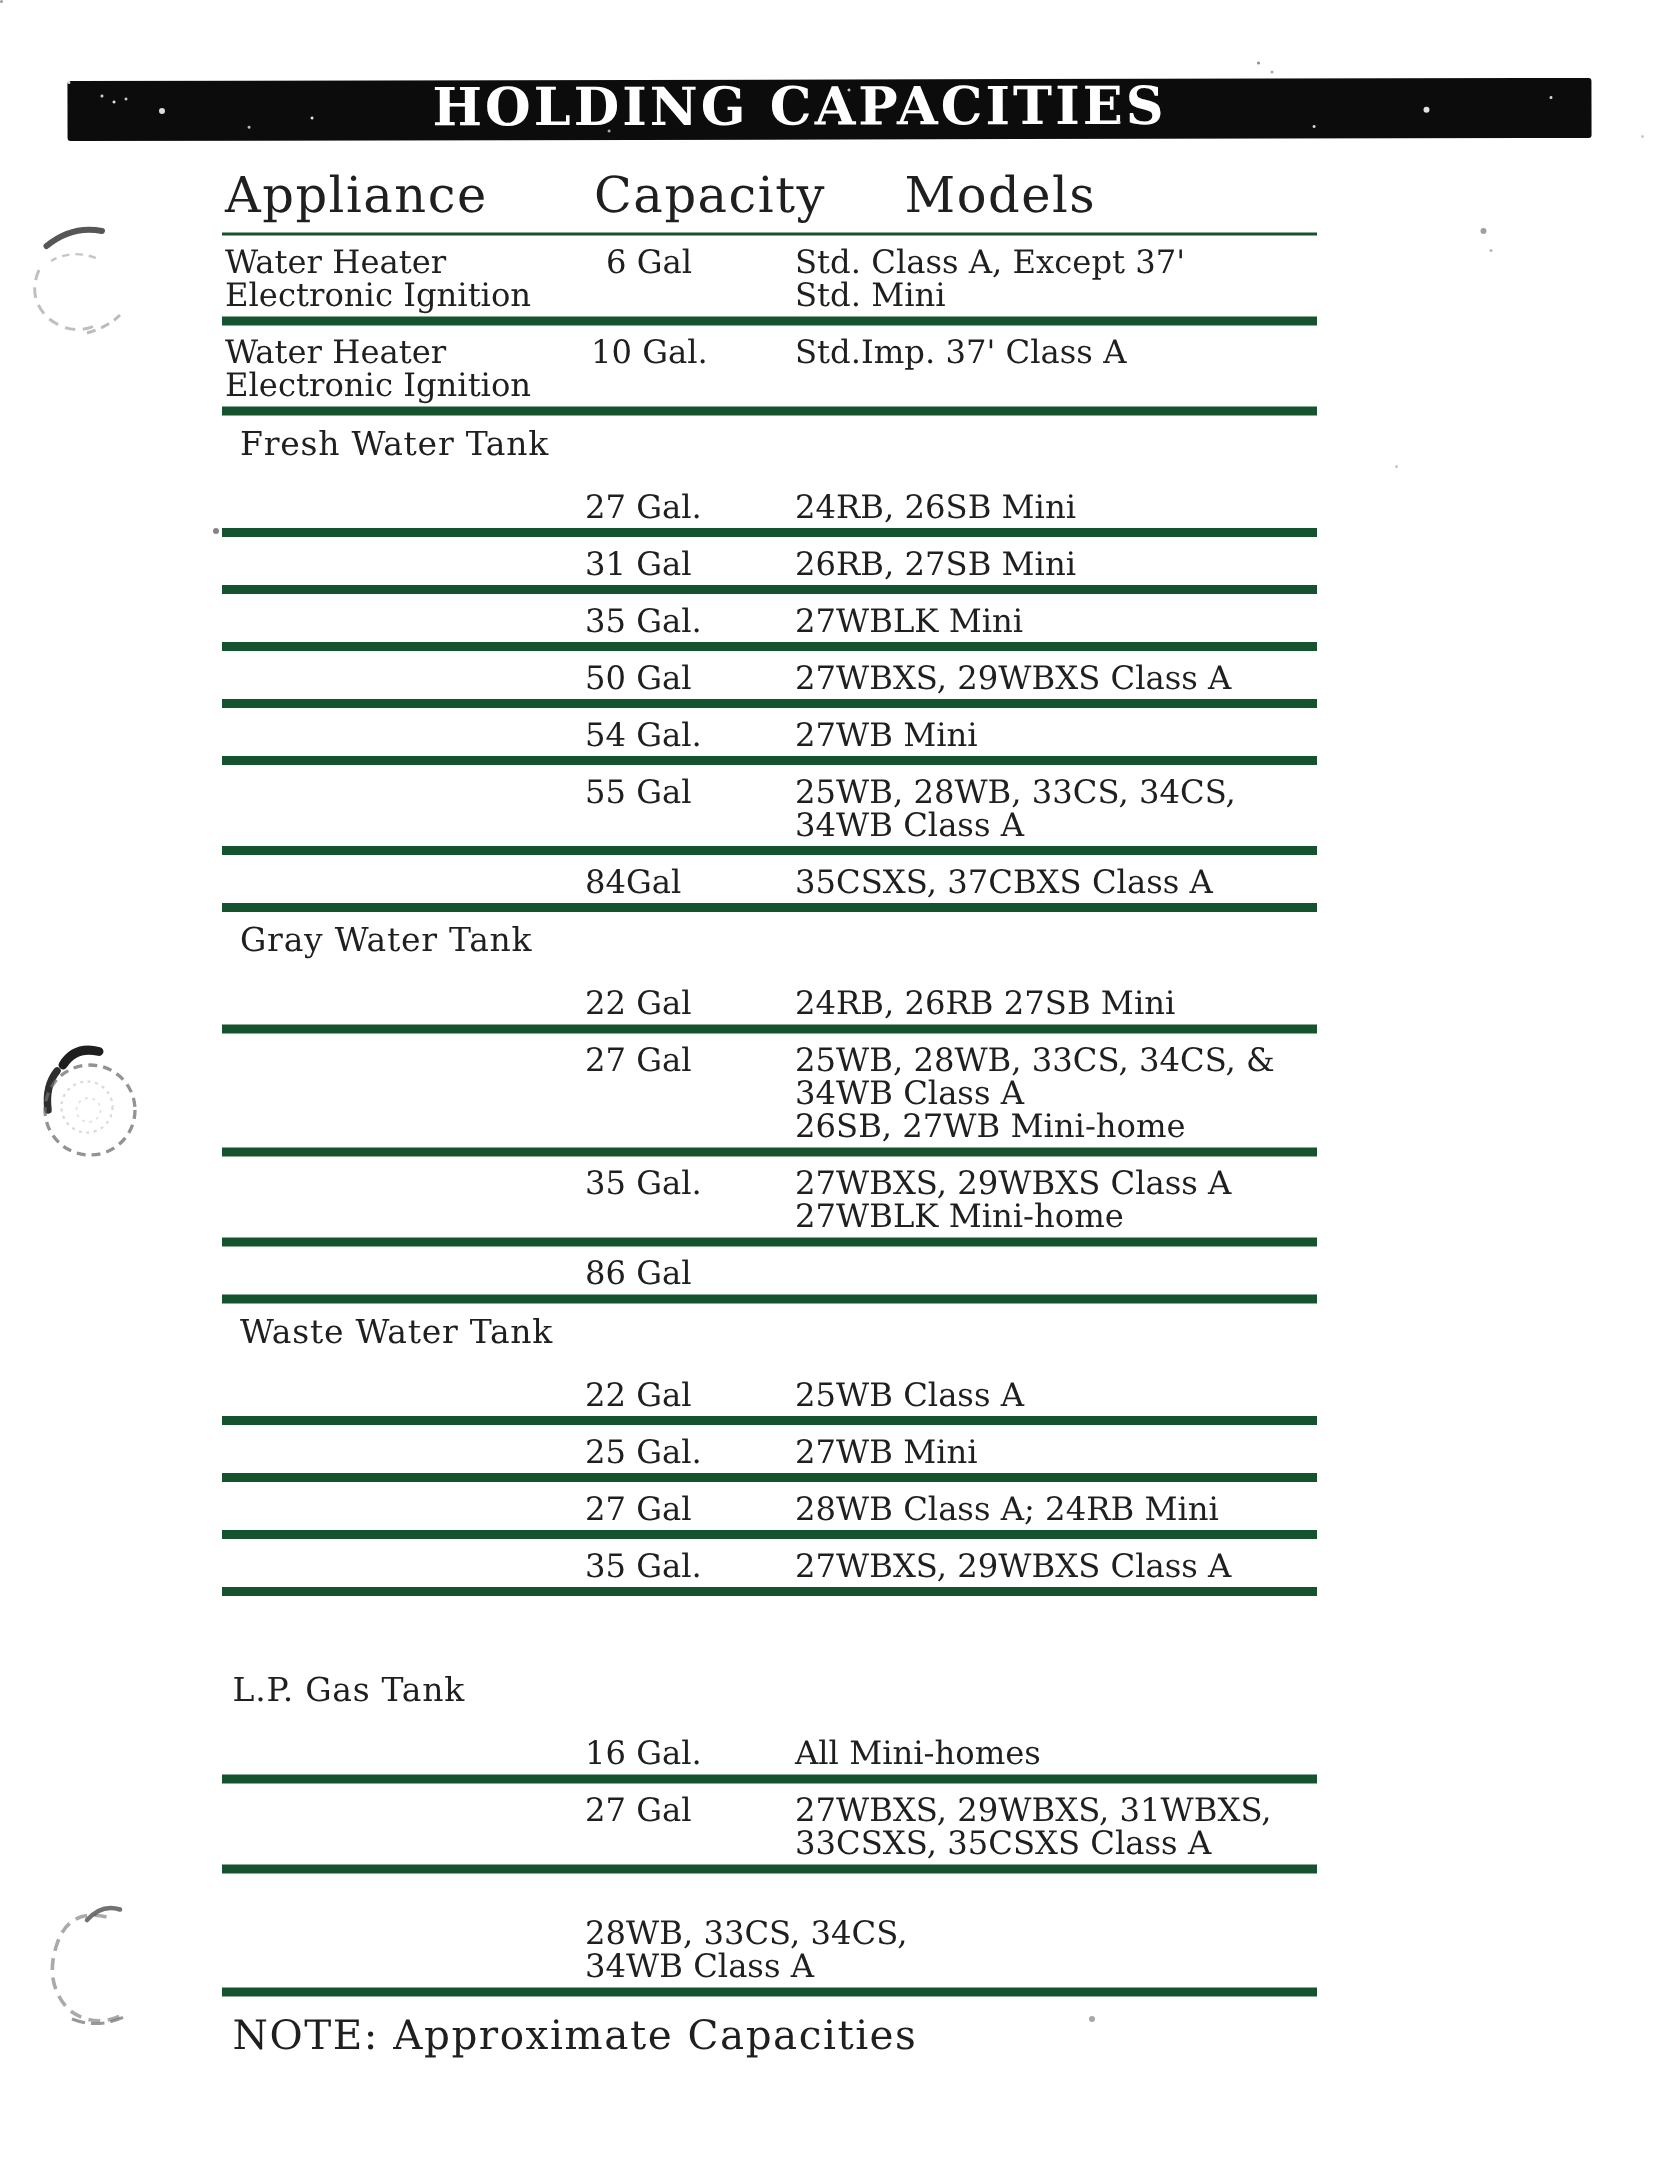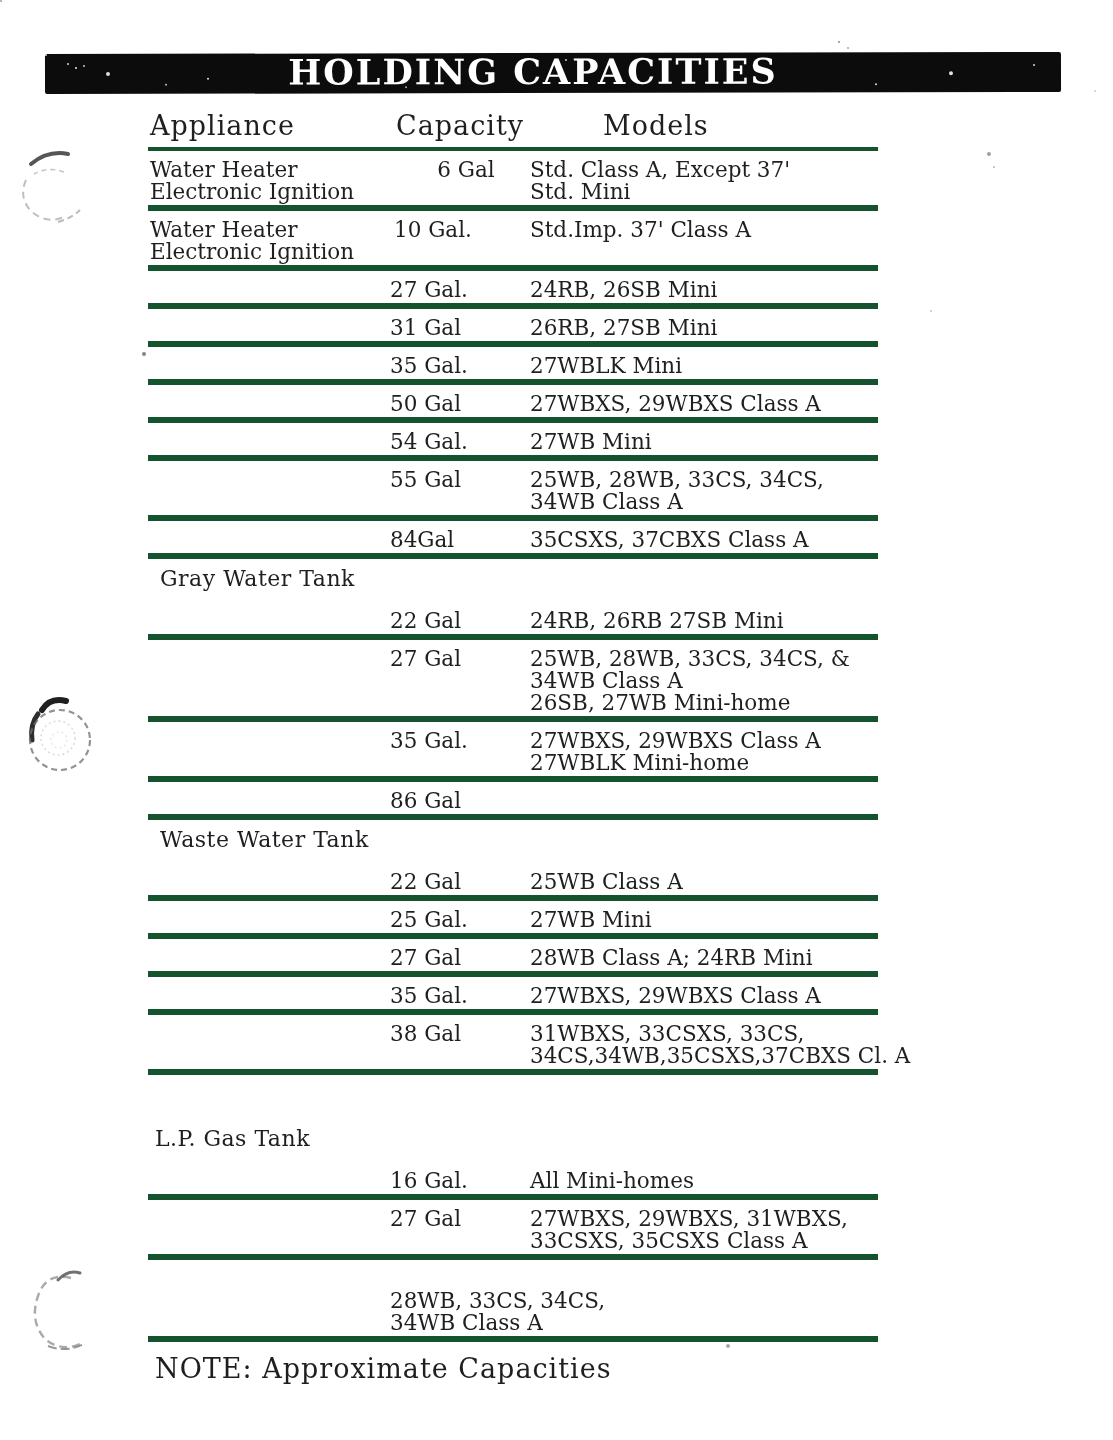--- a/index.html
+++ b/index.html
@@ -36,34 +36,34 @@
       22px 9px 0 #e8e8e8, 30px 13px 0 #ffffff, 38px 11px 0 #dddddd,
       62px 19px 0 1px #f4f4f4, 120px 30px 0 #cfcfcf, 162px 24px 0 #ffffff,
       360px 33px 0 #bfbfbf, 520px 6px 0 #e6e6e6, 700px 28px 0 #d8d8d8,
       830px 31px 0 #f0f0f0, 905px 20px 0 1px #fafafa, 988px 12px 0 #eeeeee;
     opacity:.9;
   }
   
   .table { position:absolute; left:148px; top:110px; width:730px; }
   .hdr-row {
     display:grid; grid-template-columns:246px 207px 1fr;
-    font-size:27px; letter-spacing:1px;
+    font-size:33px; letter-spacing:1px;
     padding:0 0 6px 2px;
-    border-bottom:4px solid #14532d;
+    border-bottom:2px solid #14532d;
   }
   .row {
     display:grid; grid-template-columns:240px 140px 1fr;
     border-bottom:6px solid #14532d;
     padding:8px 0 2px 0;
   }
   .c-app { padding-left:2px; }
   .a-line { font-size:21.5px; line-height:22px; min-height:22px; white-space:nowrap; }
   .c-cap  { font-size:21.5px; line-height:22px; padding-left:2px; white-space:nowrap; }
   .cap-sm { padding-left:6px; }
-  .cap-lg { padding-left:16px;text-align:center; }
+  .cap-lg { padding-left:16px; }
   .c-mod  { padding-left:2px; }
   .m-line { font-size:21.5px; line-height:22px; min-height:22px; white-space:nowrap; }
   .section { font-size:22px; line-height:22px; padding:9px 0 12px 12px; letter-spacing:0.5px; }
   .section-lp { padding-left:7px;margin-top:44px; }
   .note { font-size:27px; letter-spacing:1px; padding:11px 0 0 7px; }
   
   .artifact { position:absolute; pointer-events:none; }
   .a1 { left:6px;  top:126px; }
   .a2 { left:12px; top:680px; }
   .a3 { left:16px; top:1256px; }
@@ -134,20 +134,21 @@
       <div class="c-app">
         <div class="a-line">Water Heater</div>
         <div class="a-line">Electronic Ignition</div>
       </div>
       <div class="c-cap cap-sm">10 Gal.</div>
       <div class="c-mod">
         <div class="m-line">Std.Imp. 37' Class A</div>
       </div>
     </div>
 
+    <div class="section">Fresh Water Tank</div>
 
     <div class="row">
       <div class="c-app"></div>
       <div class="c-cap">27 Gal.</div>
       <div class="c-mod">
         <div class="m-line">24RB, 26SB Mini</div>
       </div>
     </div>
     <div class="row">
       <div class="c-app"></div>
@@ -247,28 +248,20 @@
         <div class="m-line">28WB Class A; 24RB Mini</div>
       </div>
     </div>
     <div class="row">
       <div class="c-app"></div>
       <div class="c-cap">35 Gal.</div>
       <div class="c-mod">
         <div class="m-line">27WBXS, 29WBXS Class A</div>
       </div>
     </div>
-    <div class="row">
-      <div class="c-app"></div>
-      <div class="c-cap">38 Gal</div>
-      <div class="c-mod">
-        <div class="m-line">31WBXS, 33CSXS, 33CS,</div>
-        <div class="m-line">34CS,34WB,35CSXS,37CBXS Cl. A</div>
-      </div>
-    </div>
 
     <div class="section section-lp">L.P. Gas Tank</div>
 
     <div class="row">
       <div class="c-app"></div>
       <div class="c-cap">16 Gal.</div>
       <div class="c-mod">
         <div class="m-line">All Mini-homes</div>
       </div>
     </div>

